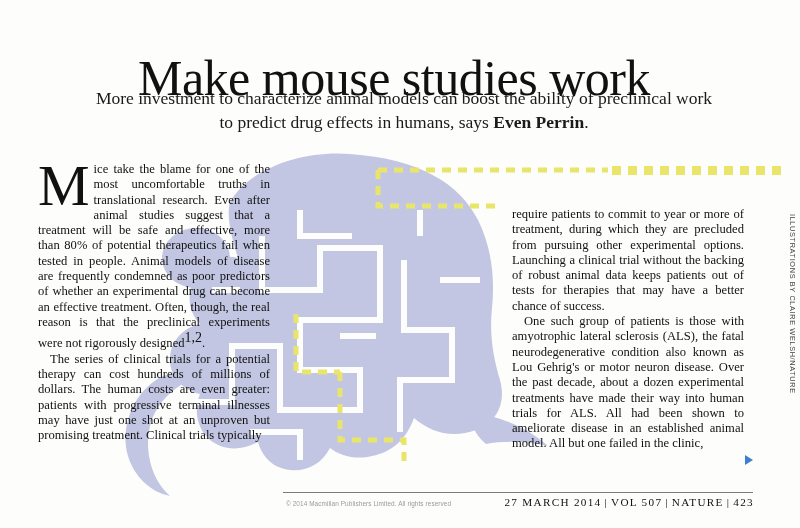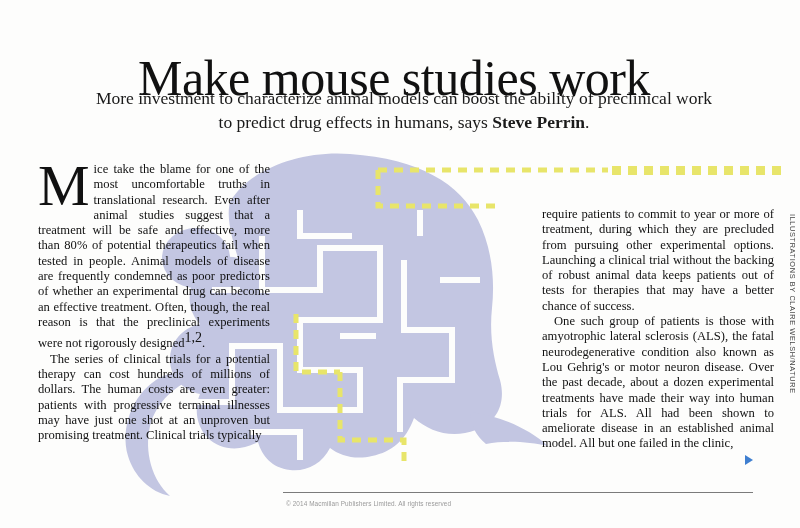--- a/index.html
+++ b/index.html
@@ -65,21 +65,21 @@
     font-family: "Liberation Serif", serif;
     font-size: 12.6px;
     line-height: 15.3px;
     text-align: justify;
     color: #111;
   }
   .col p { margin: 0; }
   .col p + p { text-indent: 12px; }
 
   .col-left  { left: 38px;  top: 162px; width: 232px; }
-  .col-right { left: 542px; top: 207px; width: 232px; }
+  .col-right { left: 512px; top: 207px; width: 232px; }
 
   
   .dropcap {
     float: left;
     font-family: "Liberation Serif", serif;
     font-size: 58px;
     line-height: 44px;
     padding: 2px 4px 0 0;
     font-weight: normal;
   }
@@ -187,36 +187,39 @@
       <rect x="724" y="26" width="9" height="9"></rect>
       <rect x="740" y="26" width="9" height="9"></rect>
       <rect x="756" y="26" width="9" height="9"></rect>
       <rect x="772" y="26" width="9" height="9"></rect>
     </g>
   </svg>
 
   <h1 class="headline">Make mouse studies work</h1>
 
   <div class="standfirst">
-    <span>More investment to characterize animal models can boost the ability of preclinical work to predict drug effects in humans, says </span><b>Steve Perrin</b><span>.</span>
+    <span>More investment to characterize animal models can boost the ability of preclinical work to predict drug effects in humans, says </span><b>Even Perrin</b><span>.</span>
   </div>
 
   <div class="col col-left">
     <p>
       <span class="dropcap">M</span><span>ice take the blame for one of the most uncomfortable truths in translational research. Even after animal studies suggest that a treatment will be safe and effective, more than 80% of potential therapeutics fail when tested in people. Animal models of disease are frequently condemned as poor predictors of whether an experimental drug can become an effective treatment. Often, though, the real reason is that the preclinical experiments were not rigorously designed</span><sup>1,2</sup><span>.</span>
     </p>
     <p>The series of clinical trials for a potential therapy can cost hundreds of millions of dollars. The human costs are even greater: patients with progressive terminal illnesses may have just one shot at an unproven but promising treatment. Clinical trials typically</p>
   </div>
 
   <div class="col col-right">
     <p>require patients to commit to year or more of treatment, during which they are precluded from pursuing other experimental options. Launching a clinical trial without the backing of robust animal data keeps patients out of tests for therapies that may have a better chance of success.</p>
     <p>One such group of patients is those with amyotrophic lateral sclerosis (ALS), the fatal neurodegenerative condition also known as Lou Gehrig's or motor neuron disease. Over the past decade, about a dozen experimental treatments have made their way into human trials for ALS. All had been shown to ameliorate disease in an established animal model. All but one failed in the clinic,</p>
   </div>
 
   <div class="cont-arrow"></div>
 
   <div class="credit">ILLUSTRATIONS BY CLAIRE WELSH/NATURE</div>
 
   <div class="footer-rule"></div>
+  <div class="footer">
+    <span>27 MARCH 2014</span><span class="sep">|</span><span>VOL 507</span><span class="sep">|</span><span>NATURE</span><span class="sep">|</span><span class="pg">423</span>
+  </div>
 
   <div class="copyright">© 2014 Macmillan Publishers Limited. All rights reserved</div>
 
 </div>
 
 </body></html>

